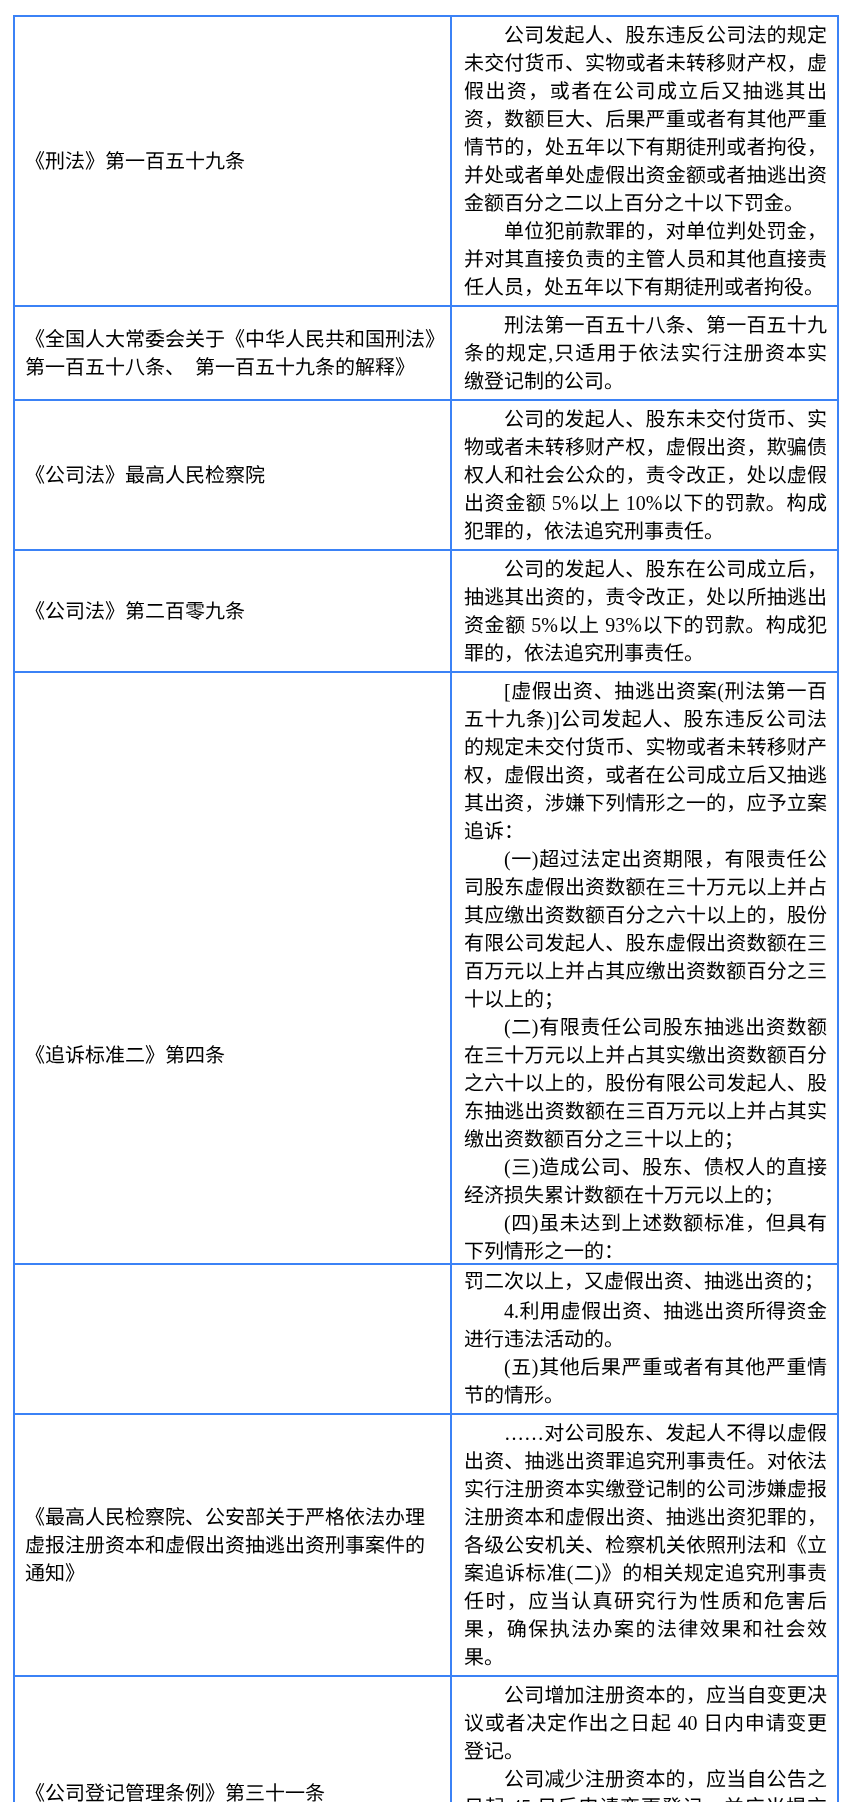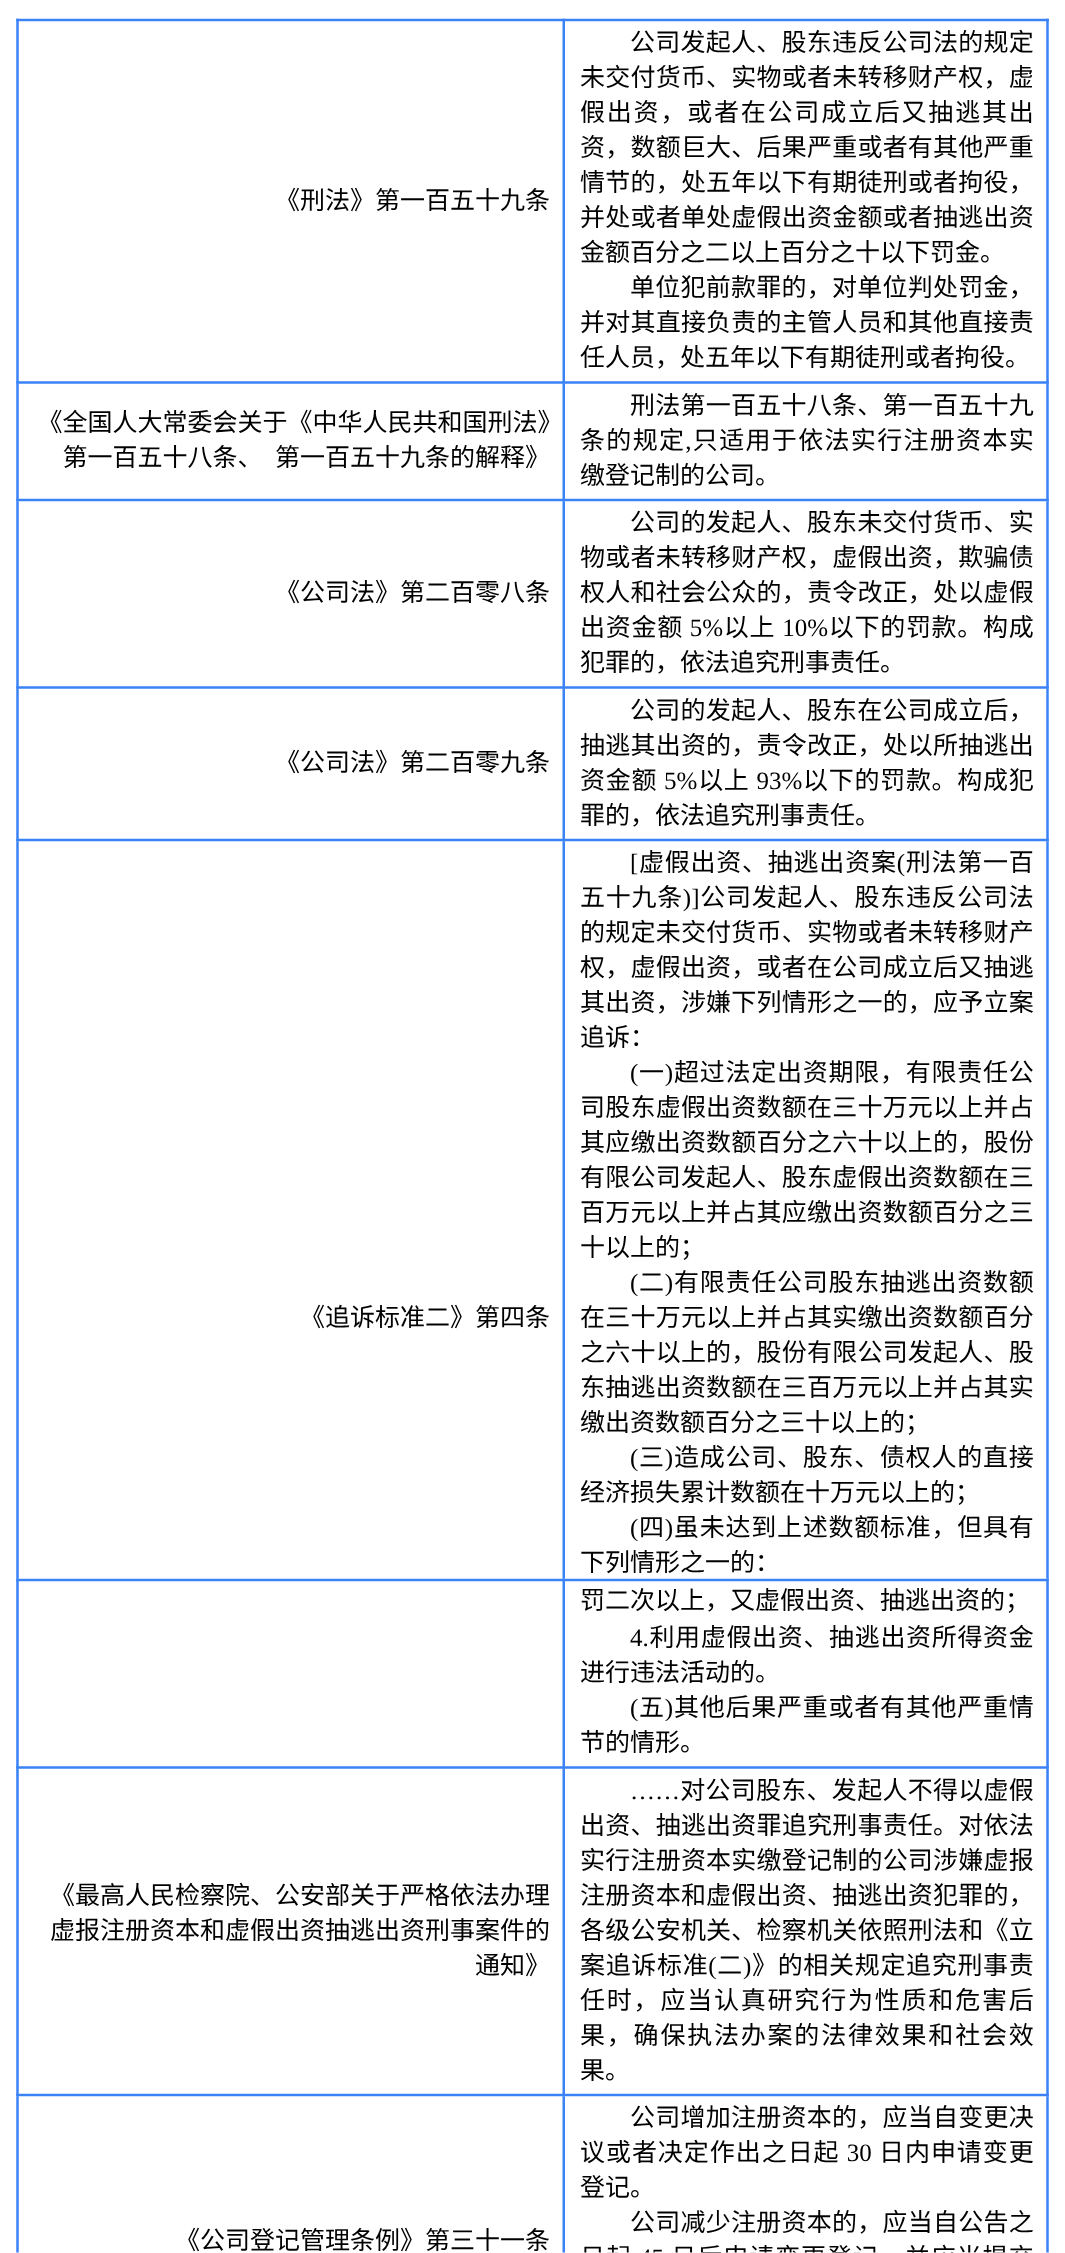--- a/index.html
+++ b/index.html
@@ -29,21 +29,21 @@
   }
   table.law-table.t1 { top: 15px; }
   table.law-table.t2 { top: 1263px; }
   table.law-table td {
     border: 2px solid #3b82f6;
     font-size: 20px;
     color: #000000;
   }
   td.law-name {
     width: 415px;
-    text-align: right;
+    text-align: left;
     vertical-align: middle;
     padding: 4px 10px;
     line-height: 28px;
   }
   td.law-text {
     vertical-align: top;
     padding: 4px 10px 4px 12px;
   }
   td.law-text p {
     margin: 0;
@@ -75,21 +75,21 @@
     <tr style="height:84px;margin-left:36px;">
       <td class="law-name">
         <span>《全国人大常委会关于《中华人民共和国刑法》　第一百五十八条、　第一百五十九条的解释》</span>
       </td>
       <td class="law-text">
         <p>刑法第一百五十八条、第一百五十九条的规定,只适用于依法实行注册资本实缴登记制的公司。</p>
       </td>
     </tr>
     <tr style="height:123px;">
       <td class="law-name">
-        <span>《公司法》第二百零八条</span>
+        <span>《公司法》最高人民检察院</span>
       </td>
       <td class="law-text">
         <p>公司的发起人、股东未交付货币、实物或者未转移财产权，虚假出资，欺骗债权人和社会公众的，责令改正，处以虚假出资金额 5%以上 10%以下的罚款。构成犯罪的，依法追究刑事责任。</p>
       </td>
     </tr>
     <tr style="height:117px;">
       <td class="law-name">
         <span>《公司法》第二百零九条</span>
       </td>
       <td class="law-text">
@@ -132,20 +132,20 @@
       </td>
       <td class="law-text">
         <p>……对公司股东、发起人不得以虚假出资、抽逃出资罪追究刑事责任。对依法实行注册资本实缴登记制的公司涉嫌虚报注册资本和虚假出资、抽逃出资犯罪的，各级公安机关、检察机关依照刑法和《立案追诉标准(二)》的相关规定追究刑事责任时，应当认真研究行为性质和危害后果，确保执法办案的法律效果和社会效果。</p>
       </td>
     </tr>
     <tr style="height:176px;">
       <td class="law-name">
         <span>《公司登记管理条例》第三十一条</span>
       </td>
       <td class="law-text">
-        <p>公司增加注册资本的，应当自变更决议或者决定作出之日起 30 日内申请变更登记。</p>
+        <p>公司增加注册资本的，应当自变更决议或者决定作出之日起 40 日内申请变更登记。</p>
         <p>公司减少注册资本的，应当自公告之日起 45 日后申请变更登记，并应当提交公司在报纸上登载公司减少注册资本公告的有关证明和公司债务清偿或者债务担保情况的说明。</p>
       </td>
     </tr>
   </tbody>
     </table>
 
 </div>
 
 </body></html>

